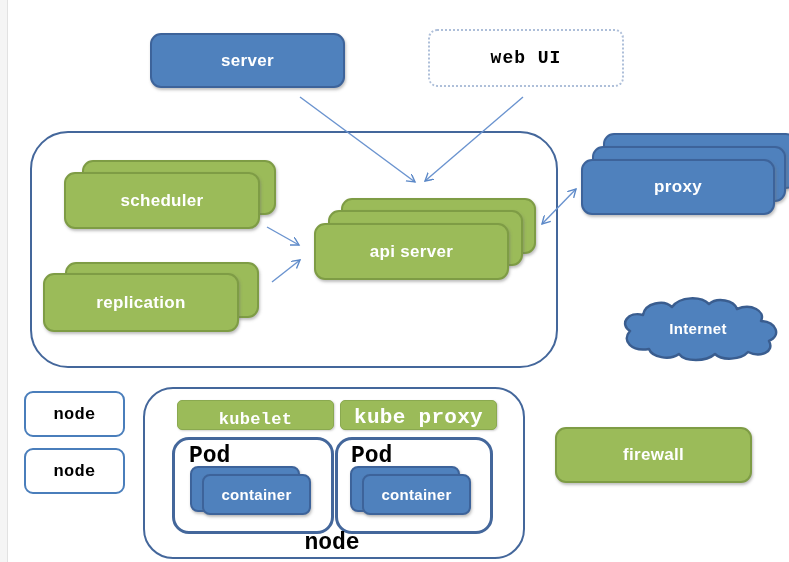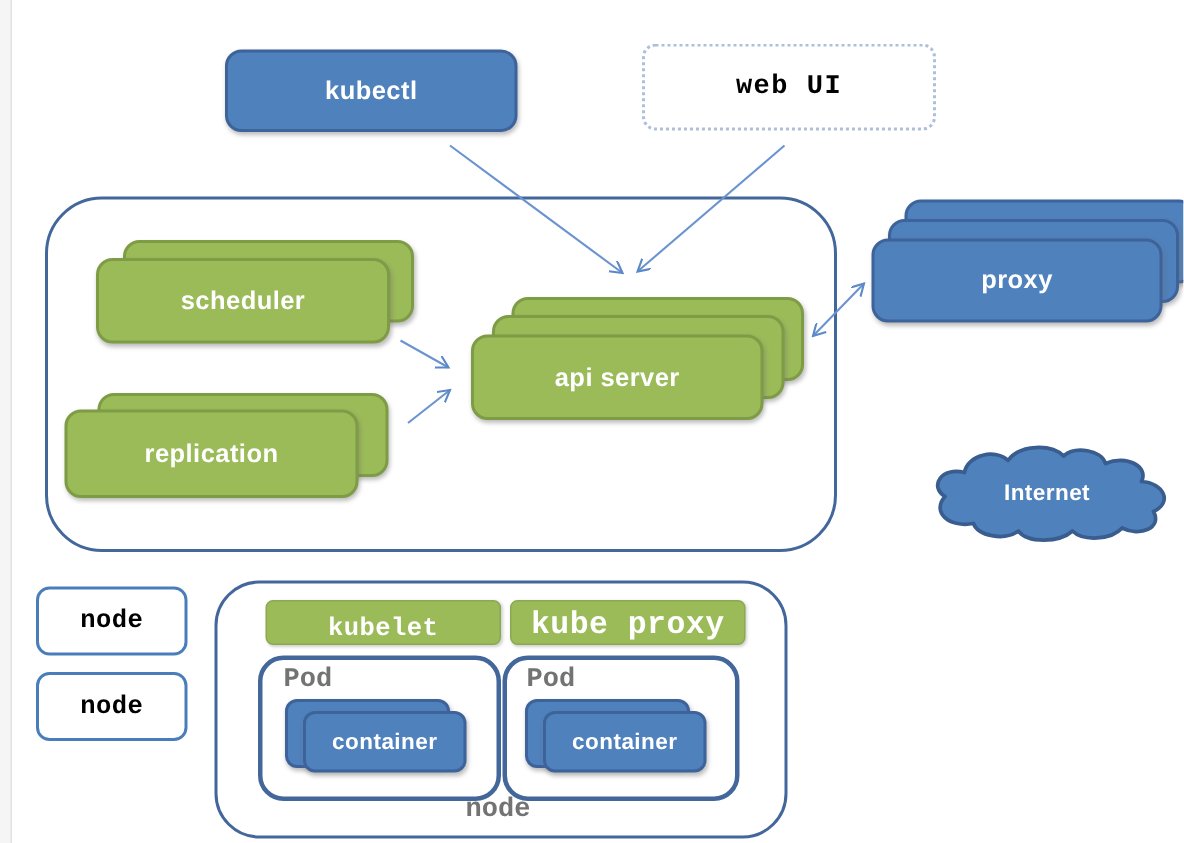--- a/index.html
+++ b/index.html
@@ -12,36 +12,36 @@
   .card{position:absolute;display:flex;align-items:center;justify-content:center;
     color:#fff;font-size:17px;font-weight:600;letter-spacing:.3px;}
   .blue{background:#4f81bd;border:2px solid #3d639a;border-radius:11px;
     box-shadow:1px 2px 3px rgba(110,110,110,.45);}
   .green{background:#9bbb59;border:2px solid #7e9c45;border-radius:11px;
     box-shadow:1px 2px 3px rgba(110,110,110,.45);}
   .green-flat{background:#9bbb59;border:1px solid #8aa950;border-radius:5px;
     box-shadow:1px 1px 2px rgba(120,120,120,.35);align-items:flex-end;}
   .frame{position:absolute;background:#fff;border:2px solid #44679b;}
   .mono{font-family:"Liberation Mono","DejaVu Sans Mono",monospace;font-weight:700;}
-  .dark-label{position:absolute;color:#737373;font-family:"Liberation Mono","DejaVu Sans Mono",monospace;
-    font-weight:700;font-size:18px;}
+  .dark-label{position:absolute;color:#000000;font-family:"Liberation Mono","DejaVu Sans Mono",monospace;
+    font-weight:700;font-size:23px;}
   svg.overlay{position:absolute;left:0;top:0;pointer-events:none;}
   .two-line{line-height:1.5;}
 </style>
 </head>
 <body>
 
 <div id="canvas">
 
   <div class="edge-strip"></div>
 
   <div class="frame" style="left:30px;top:131px;width:524px;height:233px;border-radius:38px;"></div>
 
   <div class="card blue" style="left:150px;top:33px;width:191px;height:51px;">
-    <span>kubectl</span>
+    <span>server</span>
   </div>
 
   <div class="card" style="left:428px;top:29px;width:192px;height:54px;background:#fff;
               border:2px dotted #aebfd9;border-radius:9px;color:#000;">
     <span class="mono" style="font-size:18px;letter-spacing:1px;">web UI</span>
   </div>
 
   <div class="card green" style="left:82px;top:160px;width:190px;height:51px;"></div>
   <div class="card green" style="left:64px;top:172px;width:192px;height:53px;">
     <span>scheduler</span>
@@ -112,20 +112,23 @@
   <div class="dark-label" style="left:351px;top:443px;">Pod</div>
   <div class="card blue" style="left:350px;top:466px;width:106px;height:42px;border-radius:8px;"></div>
   <div class="card blue" style="left:362px;top:474px;width:105px;height:37px;border-radius:8px;font-size:15px;">
     <span>container</span>
   </div>
 
   <div class="dark-label" style="left:143px;top:530px;width:378px;text-align:center;">
     <span>node</span>
   </div>
 
+  <div class="card green" style="left:555px;top:427px;width:193px;height:52px;">
+    <span>firewall</span>
+  </div>
 
   <svg class="overlay" width="789" height="562" viewBox="0 0 789 562">
     <defs>
       <marker id="ah-end" markerWidth="12" markerHeight="12" refX="8" refY="4.5" orient="auto" markerUnits="userSpaceOnUse">
         <path d="M0,0 L8,4.5 L0,9" fill="none" stroke="#5b88c7" stroke-width="1.4"></path>
       </marker>
       <marker id="ah-start" markerWidth="12" markerHeight="12" refX="1" refY="4.5" orient="auto" markerUnits="userSpaceOnUse">
         <path d="M9,0 L1,4.5 L9,9" fill="none" stroke="#5b88c7" stroke-width="1.4"></path>
       </marker>
     </defs>

